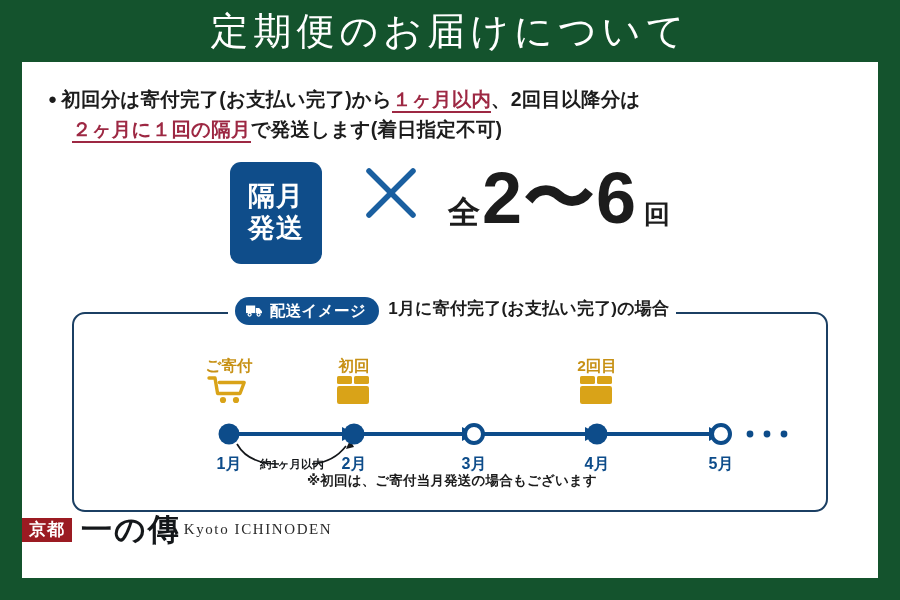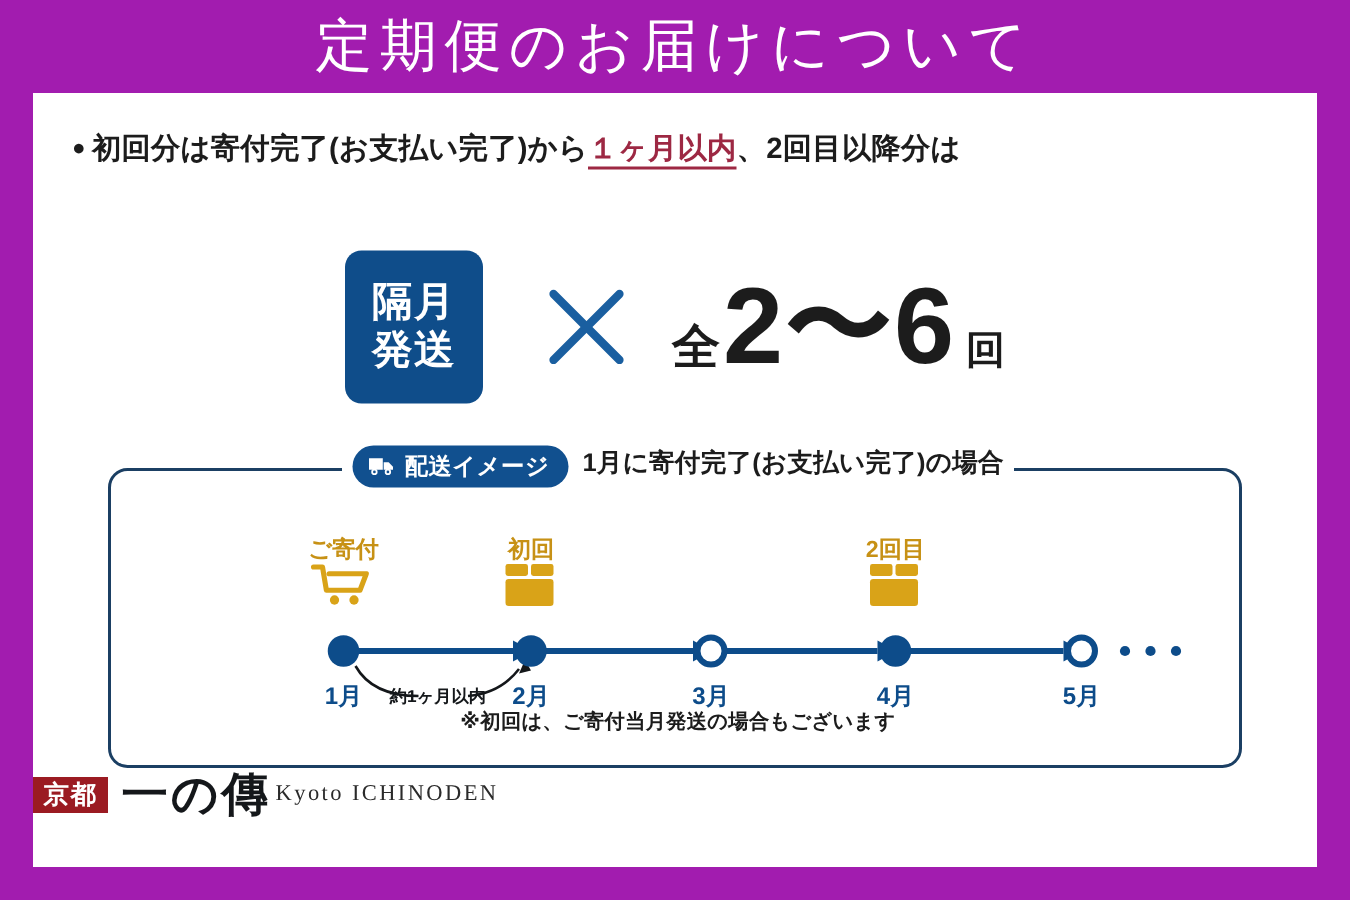--- a/index.html
+++ b/index.html
@@ -11,21 +11,21 @@
     height: 600px;
     overflow: hidden;
     font-family: "Liberation Sans", "DejaVu Sans", sans-serif;
     background: #0a4a8c;
   }
 
   #frame {
     position: relative;
     width: 900px;
     height: 600px;
-    background: #a21caf;
+    background: #14532d;
     box-sizing: border-box;
   }
 
   
   #header {
     position: absolute;
     left: 0; top: 0;
     width: 900px;
     height: 62px;
     display: flex;
@@ -79,21 +79,21 @@
   }
 
   
   #formula-row {
     position: absolute;
     left: 0;
     top: 100px;
     width: 856px;
     height: 112px;
     display: flex;
-    align-items: center;
+    align-items: flex-start;
     justify-content: center;
   }
   #freq-badge {
     width: 92px;
     height: 102px;
     background: #0f4d8a;
     border-radius: 11px;
     display: flex;
     flex-direction: column;
     align-items: center;
@@ -269,20 +269,23 @@
 
   <div id="header">
     <div id="header-title">定期便のお届けについて</div>
   </div>
 
   <div id="card">
 
     <div id="statement">
       <div class="stmt-line">
         <span class="bullet-dot">●</span><span>初回分は寄付完了(お支払い完了)から</span><span class="emph">１ヶ月以内</span><span>、2回目以降分は</span>
+      </div>
+      <div class="stmt-line second">
+        <span class="emph">２ヶ月に１回の隔月</span><span>で発送します(着日指定不可)</span>
       </div>
     </div>
 
     <div id="formula-row">
       <div id="freq-badge">
         <span>隔月</span>
         <span>発送</span>
       </div>
 
       <svg id="times-icon" viewBox="0 0 62 62">

